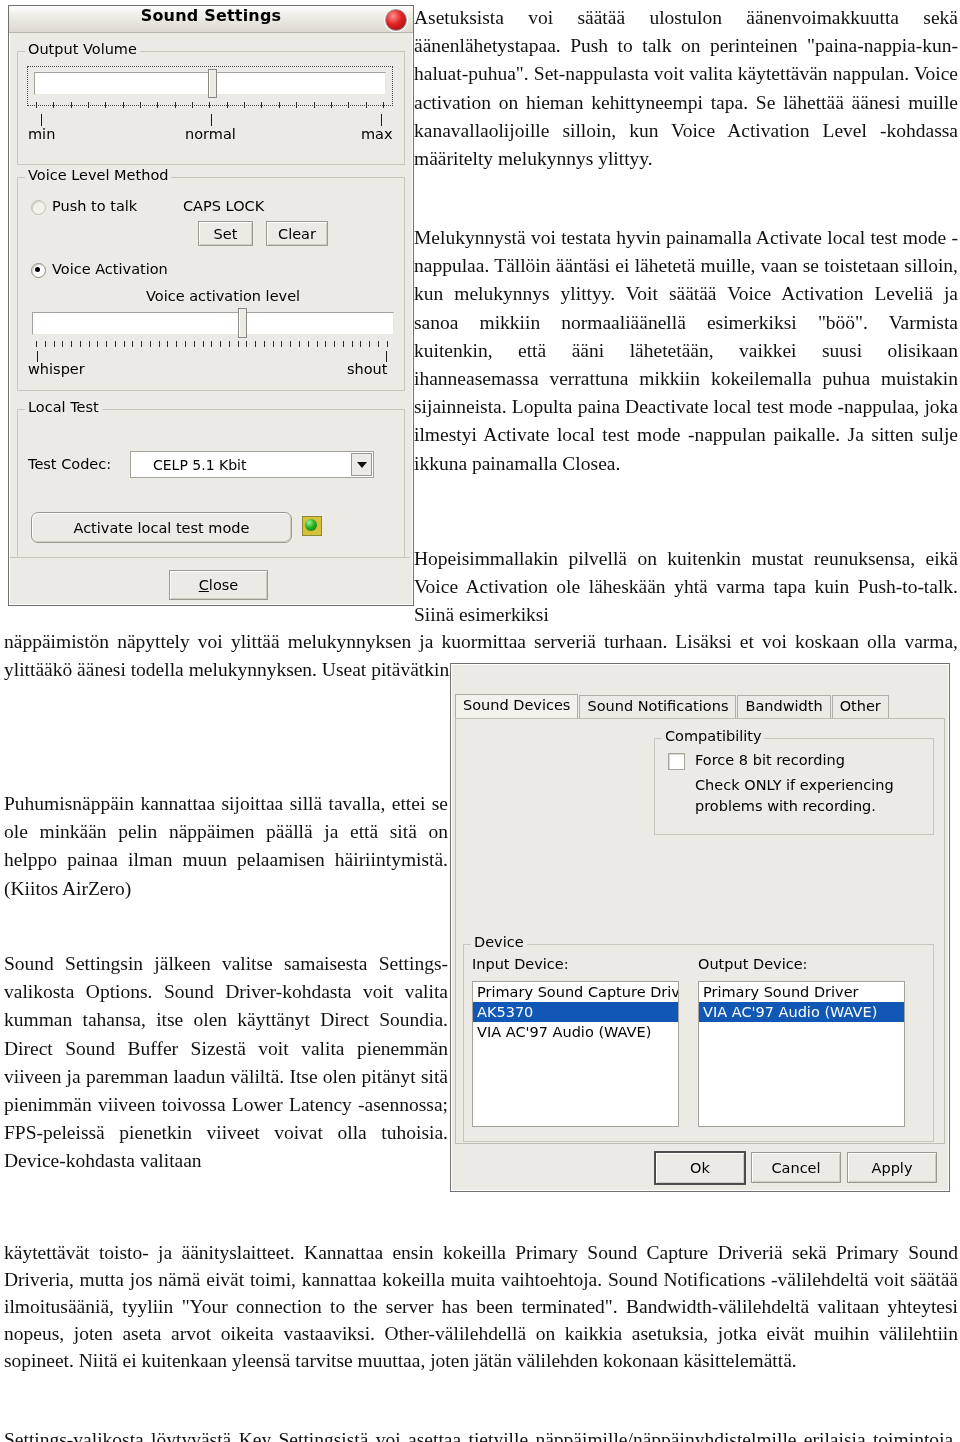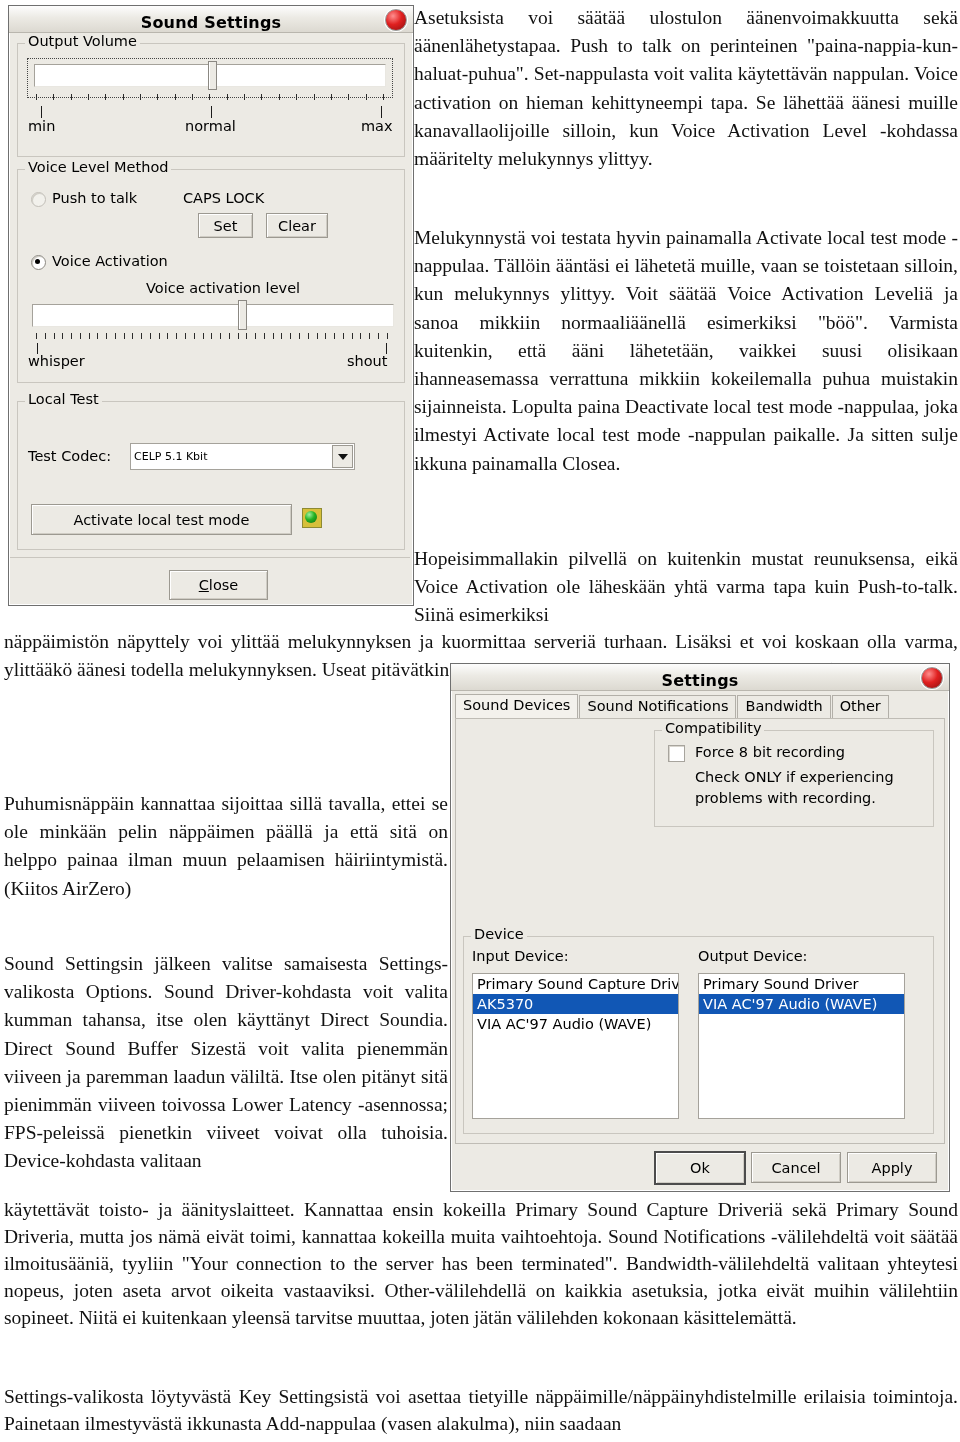--- a/index.html
+++ b/index.html
@@ -18,53 +18,54 @@
     color:#111;
   }
   .p-top{ left:414px; top:4px; width:544px; }
   .p-mid{ left:414px; top:224px; width:544px; }
   .p-hope{ left:414px; top:545px; width:544px; }
   .p-flow1{ left:4px; top:628px; width:954px; }
   .p-left1{ left:4px; top:790px; width:444px; }
   .p-left2{ left:4px; top:950px; width:444px; }
   .p-flow2{ left:4px; top:1196px; width:954px; }
   .p-flow3{ left:4px; top:1383px; width:954px; }
-  .tight{line-height:27px;}
+  .tight{line-height:27px;margin-top:43px;}
 
   
   .win{
     position:absolute;
     background:#eceae4;
     border:1px solid #6f6f6f;
     box-shadow:0 0 0 1px #ffffff inset;
     font-family:"DejaVu Sans","Liberation Sans",sans-serif;
     color:#000;
   }
   .titlebar{
     height:26px;
     background:linear-gradient(to bottom,#fdfdfd 0%,#eceae4 45%,#dcd9d1 100%);
     border-bottom:1px solid #b9b6ae;
-    display:flex;align-items:flex-end;justify-content:center;
+    display:flex;align-items:flex-start;justify-content:center;
     position:relative;
   }
   .titlebar .ttl{
     font-weight:bold;font-size:16px;letter-spacing:.2px;
     font-family:"DejaVu Sans","Liberation Sans",sans-serif;
   }
   .closebtn{
     position:absolute;right:6px;top:3px;width:20px;height:20px;border-radius:50%;
     background:radial-gradient(circle at 35% 30%,#ff8f8f 0%,#e02020 45%,#8d0f0f 100%);
     border:1px solid #9b9b9b;
     box-shadow:0 0 0 1px #ffffff;
   }
 
   .group{
     position:absolute;
     border:1px solid #c9c6bf;
     border-top:1px solid #c9c6bf;
+    margin-top:8px;
   }
   .group > .glabel{
     position:absolute;top:-11px;left:7px;background:#eceae4;padding:0 3px;
     font-size:14.5px;white-space:nowrap;
   }
   .lbl{position:absolute;font-size:14.5px;white-space:nowrap;}
 
   
   .trough{
     position:absolute;background:#ffffff;border:1px solid #a5a29b;
@@ -92,21 +93,21 @@
     background:#fff;border:1px solid #8d8a83;box-shadow:1px 1px 0 #cfccc4 inset;}
   .radio.on::after{content:"";position:absolute;left:3px;top:3px;width:5px;height:5px;
     border-radius:50%;background:#000;}
   .radio.dim{background:#f2f1ec;border-color:#c2bfb8;}
 
   .check{position:absolute;width:15px;height:15px;background:#fff;
     border:1px solid #a7a49d;box-shadow:1px 1px 0 #d9d6cf inset;}
 
   .combo{
     position:absolute;background:#fff;border:1px solid #a5a29b;
-    display:flex;align-items:center;font-size:11px;padding-left:3px;
+    display:flex;align-items:center;font-size:14px;padding-left:22px;
   }
   .combo .arrow{
     position:absolute;right:1px;top:1px;bottom:1px;width:19px;background:#eceae4;
     border:1px solid #9c9991;display:flex;align-items:center;justify-content:center;
   }
   .combo .arrow::after{content:"";border-left:5px solid transparent;border-right:5px solid transparent;
     border-top:6px solid #111;}
 
   .listbox{
     position:absolute;background:#fff;border:1px solid #a5a29b;overflow:hidden;
@@ -266,38 +267,34 @@
   <div class="group" style="left:8px;top:395px;width:386px;height:147px;">
     <span class="glabel">Local Test</span>
 
     <span class="lbl" style="left:10px;top:46px;">Test Codec:</span>
 
     <div class="combo" style="left:112px;top:41px;width:220px;height:25px;">
       <span>CELP 5.1 Kbit</span>
       <span class="arrow"></span>
     </div>
 
-    <div class="btn" style="left:13px;top:102px;width:259px;height:29px;">Activate local test mode</div>
+    <div class="btn" style="left:13px;top:102px;width:259px;height:29px;border-radius:7px;">Activate local test mode</div>
 
     <span class="led" style="left:284px;top:106px;"></span>
   </div>
 
   <div class="hr-sep" style="left:1px;top:551px;width:400px;"></div>
 
   <div class="btn" style="left:160px;top:564px;width:97px;height:28px;">
     <span><span class="uline">C</span><span>lose</span></span>
   </div>
 </div>
 
 <div class="win" style="left:450px;top:663px;width:498px;height:527px;">
 
-  <div class="titlebar">
-    <span class="ttl">Settings</span>
-    <span class="closebtn"></span>
-  </div>
 
   <div class="tabstrip" style="left:4px;top:30px;width:490px;">
     <div class="tab active">Sound Devices</div>
     <div class="tab">Sound Notifications</div>
     <div class="tab">Bandwidth</div>
     <div class="tab">Other</div>
   </div>
   <div style="position:absolute;left:4px;top:54px;width:488px;height:424px;border:1px solid #bfbcb5;background:#eceae4;"></div>
 
 

